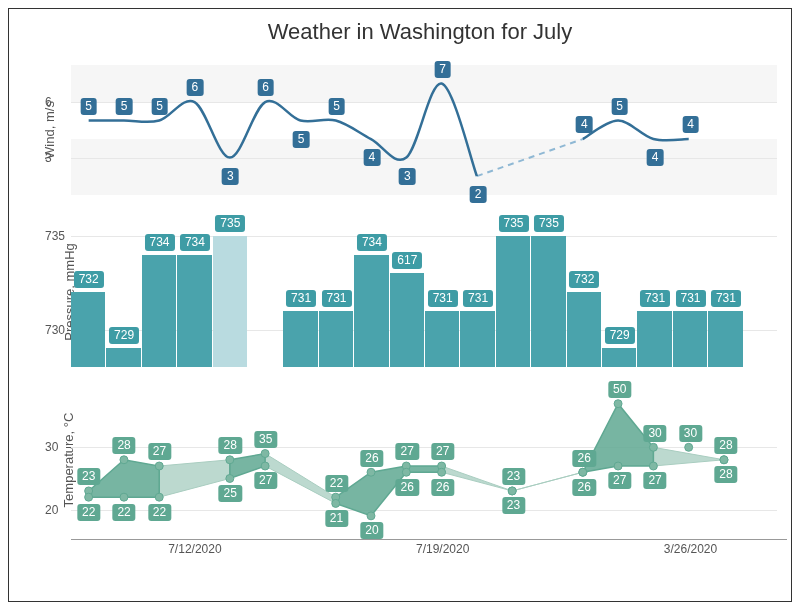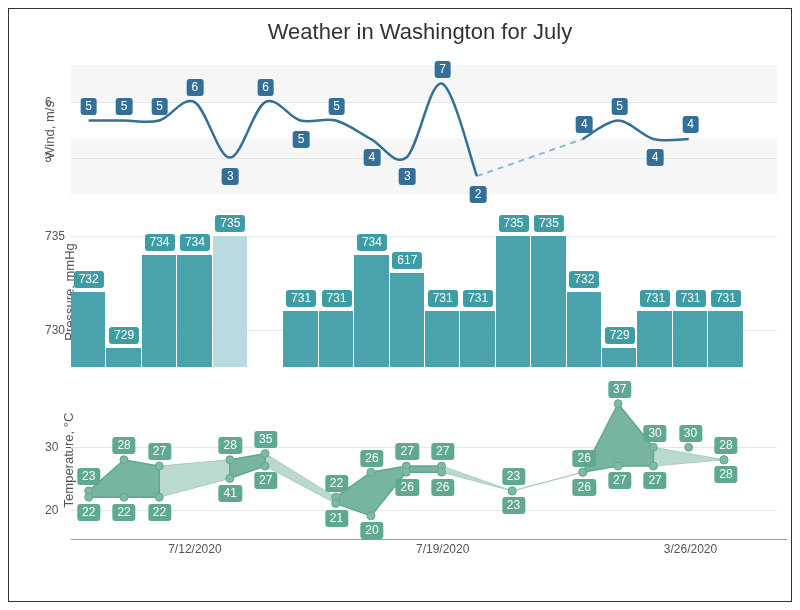--- a/index.html
+++ b/index.html
@@ -303,36 +303,36 @@
           <circle cx="654.9" cy="75" r="4" fill="#7fb8a4" stroke="#5fa892"></circle>
           <circle cx="654.9" cy="75" r="4" fill="#7fb8a4" stroke="#5fa892"></circle>
         </svg>
         <div class="dl dl-temp" style="left:17.7px;top:100.25px">23</div>
         <div class="dl dl-temp below" style="left:17.7px;top:112.5px">22</div>
         <div class="dl dl-temp" style="left:53.1px;top:69px">28</div>
         <div class="dl dl-temp below" style="left:53.1px;top:112.5px">22</div>
         <div class="dl dl-temp" style="left:88.5px;top:75.25px">27</div>
         <div class="dl dl-temp below" style="left:88.5px;top:112.5px">22</div>
         <div class="dl dl-temp" style="left:159.3px;top:69px">28</div>
-        <div class="dl dl-temp below" style="left:159.3px;top:93.75px">41</div>
+        <div class="dl dl-temp below" style="left:159.3px;top:93.75px">25</div>
         <div class="dl dl-temp" style="left:194.70000000000002px;top:62.75px">35</div>
         <div class="dl dl-temp below" style="left:194.70000000000002px;top:81.25px">27</div>
         <div class="dl dl-temp" style="left:265.5px;top:106.5px">22</div>
         <div class="dl dl-temp below" style="left:265.5px;top:118.75px">21</div>
         <div class="dl dl-temp" style="left:300.9px;top:81.5px">26</div>
         <div class="dl dl-temp below" style="left:300.9px;top:131.25px">20</div>
         <div class="dl dl-temp" style="left:336.3px;top:75.25px">27</div>
         <div class="dl dl-temp below" style="left:336.3px;top:87.5px">26</div>
         <div class="dl dl-temp" style="left:371.7px;top:75.25px">27</div>
         <div class="dl dl-temp below" style="left:371.7px;top:87.5px">26</div>
         <div class="dl dl-temp" style="left:442.5px;top:100.25px">23</div>
         <div class="dl dl-temp below" style="left:442.5px;top:106.25px">23</div>
         <div class="dl dl-temp" style="left:513.3px;top:81.5px">26</div>
         <div class="dl dl-temp below" style="left:513.3px;top:87.5px">26</div>
-        <div class="dl dl-temp" style="left:548.7px;top:12.75px">37</div>
+        <div class="dl dl-temp" style="left:548.7px;top:12.75px">50</div>
         <div class="dl dl-temp below" style="left:548.7px;top:81.25px">27</div>
         <div class="dl dl-temp" style="left:584.1px;top:56.5px">30</div>
         <div class="dl dl-temp below" style="left:584.1px;top:81.25px">27</div>
         <div class="dl dl-temp" style="left:619.5px;top:56.5px">30</div>
         <div class="dl dl-temp" style="left:654.9px;top:69px">28</div>
         <div class="dl dl-temp below" style="left:654.9px;top:75px">28</div>
       </div>
   </div>
 
   <div class="xaxis">

